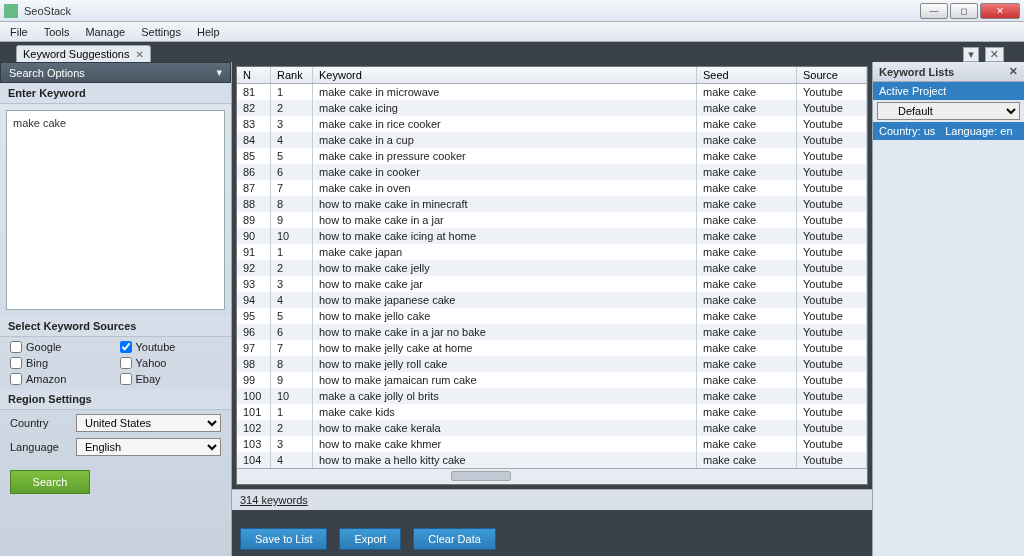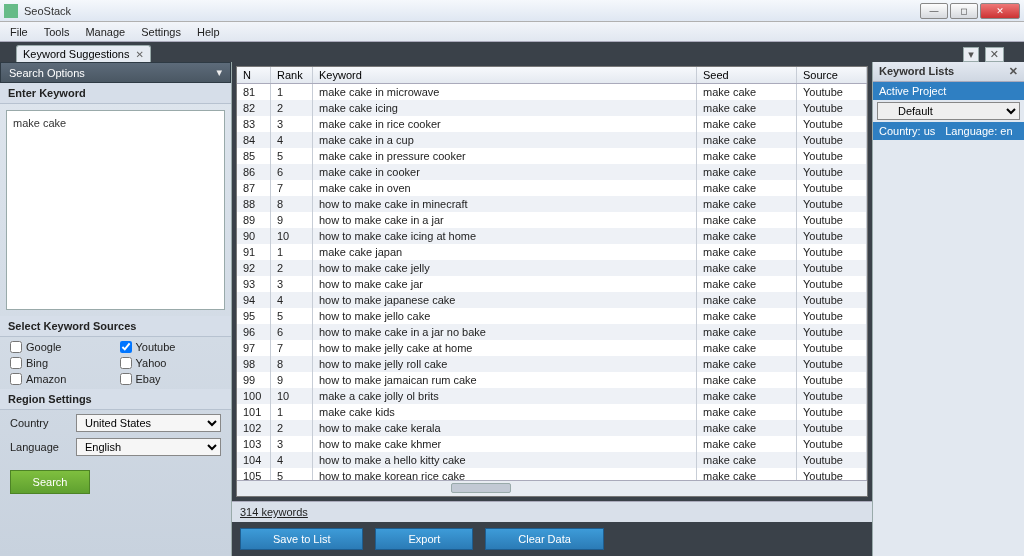--- a/index.html
+++ b/index.html
@@ -51,25 +51,25 @@
 .col-seed { width:100px;}
 .col-src { width:70px;}
 .gridbody { overflow-y:scroll; flex:1; }
 .row { display:flex; color:#222; }
 .row:nth-child(even){ background:#eef1f6; }
 .row:nth-child(odd){ background:#fff; }
 .hscroll { height:16px; background:#e8ecf2; border-top:1px solid #aab; position:relative; }
 .hscroll .thumb { position:absolute; left:34%; top:2px; width:60px; height:10px; background:#c2c9d4; border:1px solid #9aa; border-radius:2px;}
 .statusbar { background:#d9e0ea; padding:4px 8px; color:#222; border-top:1px solid #aab;text-decoration:underline; }
 .actionbar { background:#3a4149; padding:6px 8px; display:flex; gap:12px; }
-.actionbar .btn { background:linear-gradient(#3d9bd8,#2b7bb6); color:#fff; padding:4px 32px; border:1px solid #1e5d8f; cursor:pointer; }
+.actionbar .btn { background:linear-gradient(#3d9bd8,#2b7bb6); color:#fff; padding:4px 14px; border:1px solid #1e5d8f; cursor:pointer;margin-top:12px; }
 
 
 .rightpanel { width:152px; background:#e2e8f0; border-left:1px solid #9aa; display:flex; flex-direction:column;}
-.rphead { background:linear-gradient(#e4e9f1,#cfd7e2); padding:3px 6px; display:flex; border-bottom:1px solid #aab; font-weight:bold; color:#333;}
+.rphead { background:linear-gradient(#e4e9f1,#cfd7e2); padding:3px 6px; display:flex; align-items:center; border-bottom:1px solid #aab; font-weight:bold; color:#333;}
 .rphead .x { margin-left:auto; color:#555; cursor:pointer;}
 .activeproj { background:#2f7fc2; color:#fff; padding:3px 6px; }
 .projsel { margin:2px 4px; }
 .projsel select { width:100%; border:1px solid #888; padding:1px 16px; }
 .projmeta { background:#2f7fc2; color:#fff; padding:3px 6px; display:flex; gap:10px; font-size:10px;}
 </style>
 </head>
 <body>
 
 <div class="titlebar">

